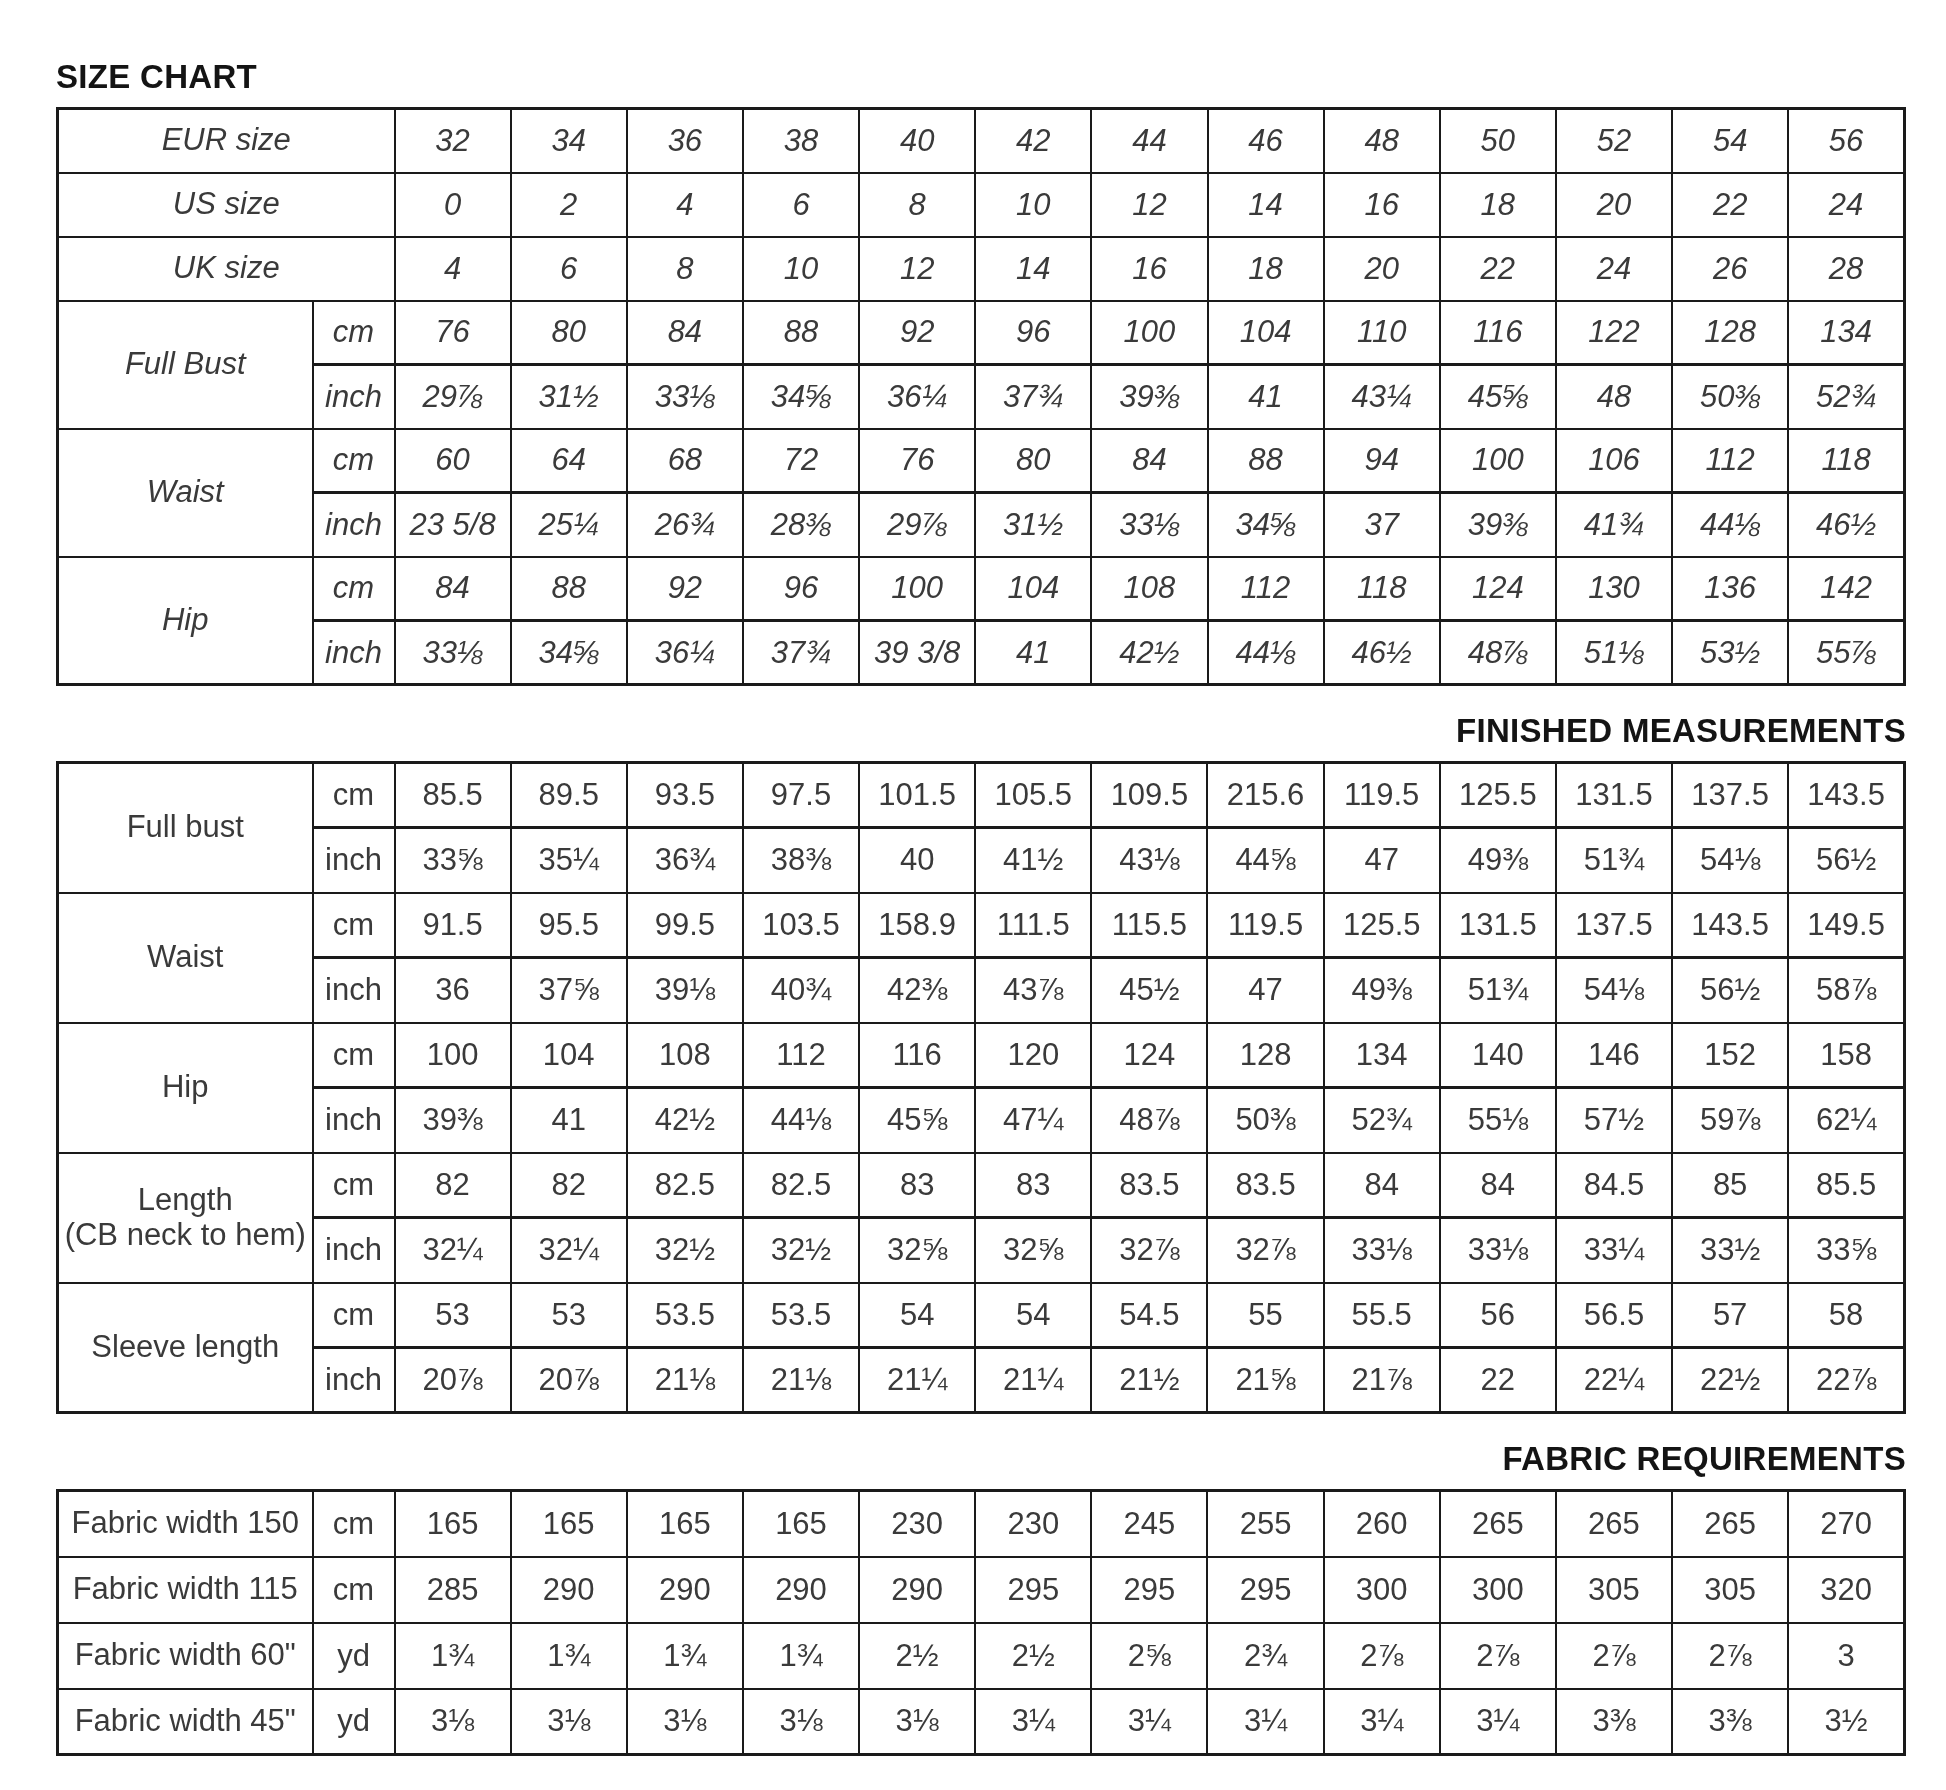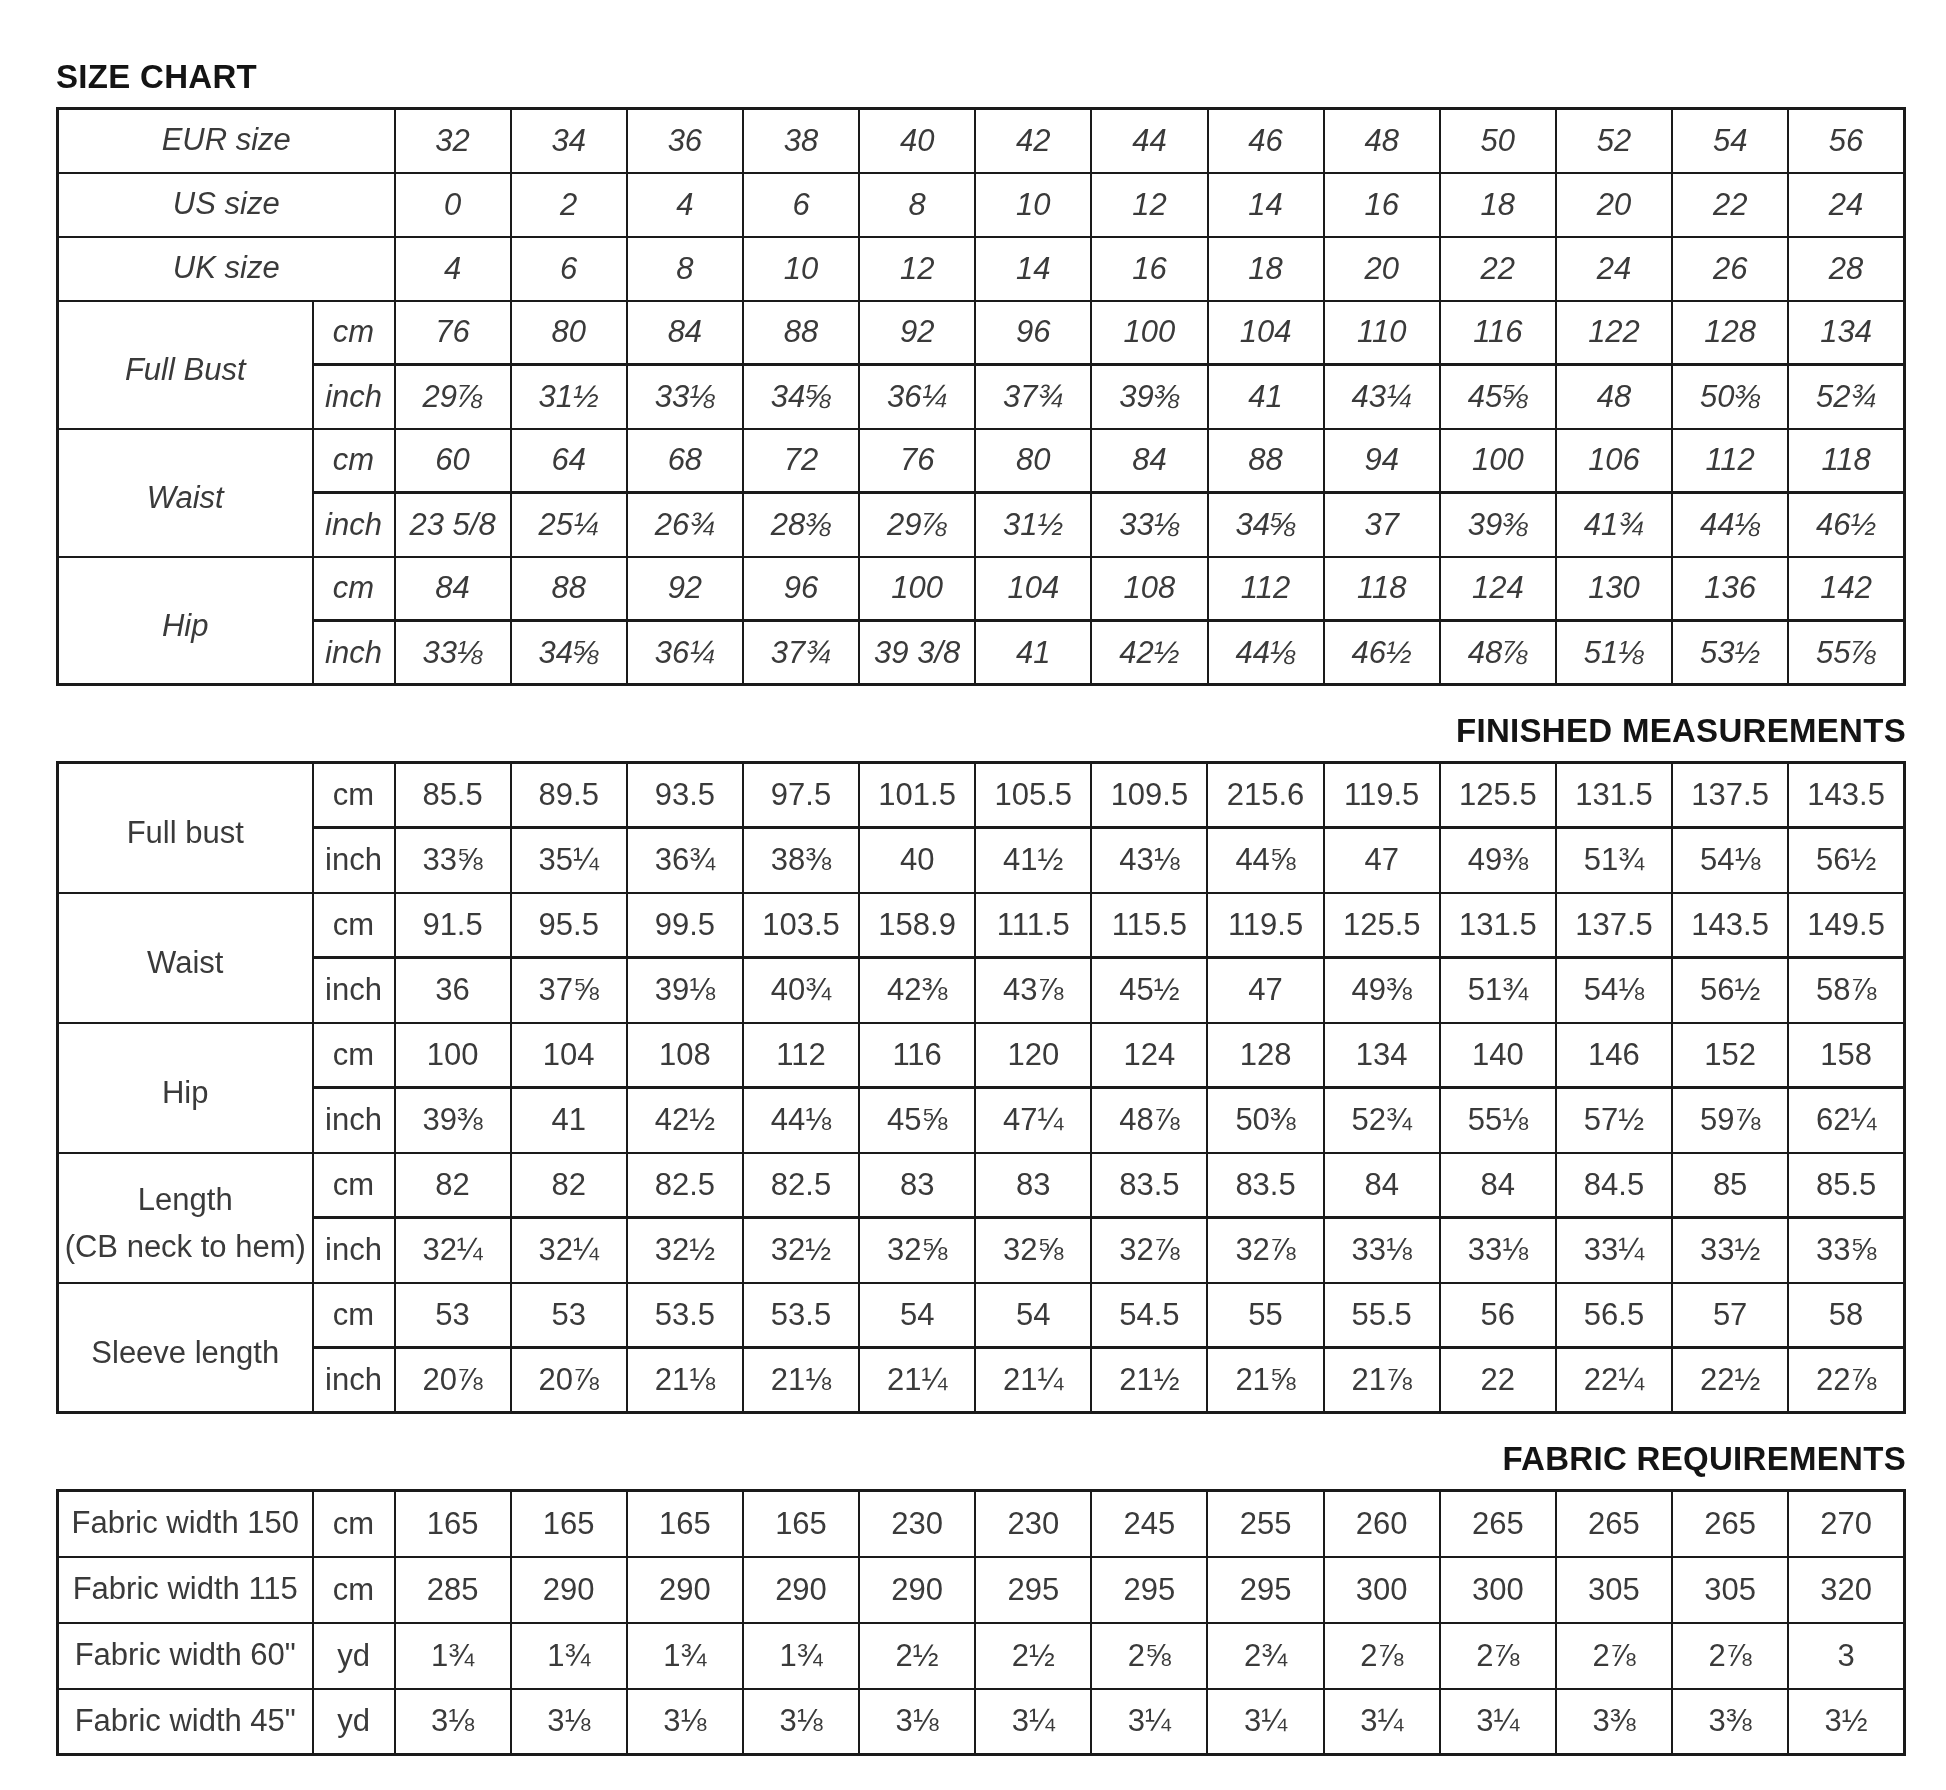--- a/index.html
+++ b/index.html
@@ -36,21 +36,21 @@
     overflow: hidden;
     white-space: nowrap;
   }
   table.t tr.sub td, table.t tr.sub th { border-top: 3px solid #1a1a1a; }
   col.c-label { width: 255px; }
   col.c-unit  { width: 82px;  }
   .t1 tr { height: 64px; font-style: italic; }
   .t2 tr { height: 65px; }
   .t3 tr { height: 66px; margin-top: 24px; }
   th.lbl { line-height: 1.12; }
-  th.lbl div { pointer-events: none; margin-top: 12px; }
+  th.lbl div { pointer-events: none; }
 </style>
 </head>
 <body>
 
 <div class="page">
 
   <h2 class="sec-title">SIZE CHART</h2>
   <table class="t t1">
     <colgroup>
       <col class="c-label">

